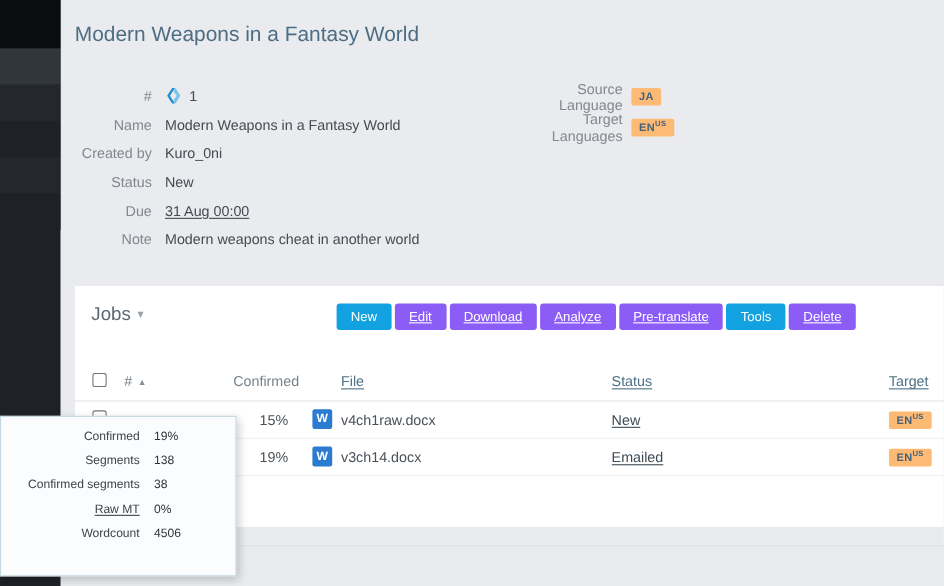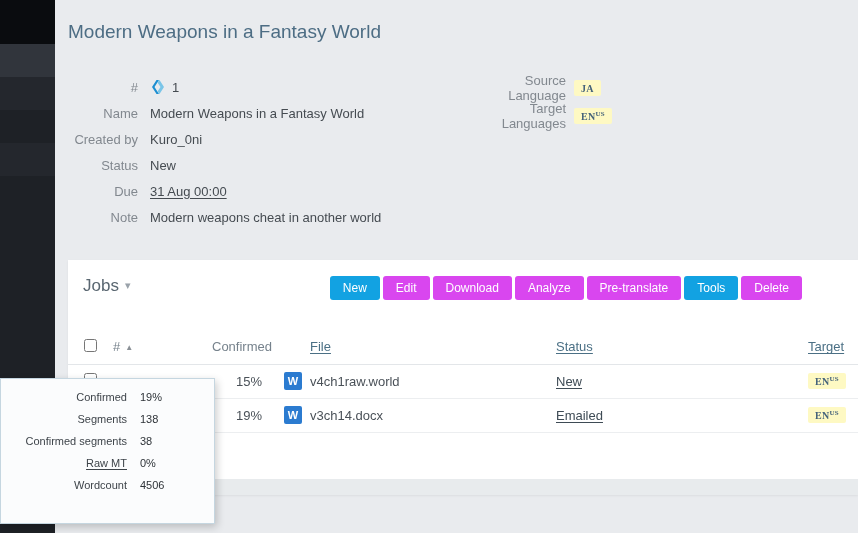--- a/index.html
+++ b/index.html
@@ -31,39 +31,39 @@
   .field .value { margin-left: 12px; color: #454b51; white-space: nowrap; }
   .id-value { display: inline-flex; align-items: center; gap: 6px; }
   .link { color: #3e4b55; text-decoration: underline; text-underline-offset: 2px; cursor: pointer; }
 
   .details-right { position: absolute; left: 410px; top: 0; }
   .field-r { display: flex; align-items: center; height: 28px; }
   .field-r .label-r { width: 88px; flex: 0 0 88px; text-align: right; color: #82888f; }
 
   .badge {
     display: inline-block; margin-left: 8px;
-    background: #fef9c3; color: #44627a;
+    background: #fdba74; color: #44627a;
     font-size: 10px; font-weight: bold; letter-spacing: .3px;
-    padding: 3px 7px 2px 7px; border-radius: 2px; line-height: 11px; font-family: Liberation Serif, serif;
+    padding: 3px 7px 2px 7px; border-radius: 2px; line-height: 11px;
   }
   .badge sup { font-size: 7px; vertical-align: super; line-height: 0; }
 
   
   .panel { margin-top: 30px; width: 100%; background: #ffffff; box-shadow: 0 1px 2px rgba(0,0,0,.06); }
-  .jobs-header { display: flex; align-items: flex-start; height: 70px; padding: 16px 56px 0 15px; }
+  .jobs-header { display: flex; align-items: flex-start; height: 70px; padding: 16px 80px 0 15px; }
   .jobs-title { font-size: 17px; color: #5a6771; margin-right: auto; cursor: pointer; }
   .jobs-title .caret { font-size: 11px; color: #9aa2aa; margin-left: 6px; vertical-align: 2px; }
   .btn-group { display: flex; }
   .btn {
     border: none; border-radius: 3px; color: #fff;
     font-family: inherit; font-size: 12px; line-height: 14px;
     padding: 5px 13px; margin-left: 3px; cursor: pointer; height: 24px;
   }
   .btn.primary { background: #12a2e2; }
-  .btn.pale { background: #d946ef; }
+  .btn.pale { background: #8b5cf6; text-decoration: underline; }
 
   table.jobs-table { width: 100%; border-collapse: collapse; table-layout: fixed; font-size: 13px; }
   .jobs-table th, .jobs-table td { padding: 0; overflow: hidden; white-space: nowrap; }
   .jobs-table thead th {
     height: 34px; text-align: left; font-weight: 400;
     color: #76828c; border-bottom: 1px solid #e3e6e9;
   }
   .jobs-table tbody td { height: 34px; border-bottom: 1px solid #eceef0; color: #4a5158; }
   .col-check { padding-left: 16px !important; }
   .col-num { padding-left: 13px !important; }
@@ -200,21 +200,21 @@
           <th><span class="head-link">Status</span></th>
           <th class="col-target"><span class="head-link">Target</span></th>
         </tr>
       </thead>
       <tbody>
         <tr>
           <td class="col-check"><input type="checkbox" style=""></td>
           <td class="col-num"></td>
           <td class="col-confirmed">15%</td>
           <td><span class="word-icon">W</span></td>
-          <td><span>v4ch1raw.world</span></td>
+          <td><span>v4ch1raw.docx</span></td>
           <td><span class="link">New</span></td>
           <td class="col-target"><span class="badge" style="margin-left:0"><span>EN</span><sup>US</sup></span></td>
         </tr>
         <tr>
           <td class="col-check"><input type="checkbox" style=""></td>
           <td class="col-num"></td>
           <td class="col-confirmed">19%</td>
           <td><span class="word-icon">W</span></td>
           <td><span>v3ch14.docx</span></td>
           <td><span class="link">Emailed</span></td>

